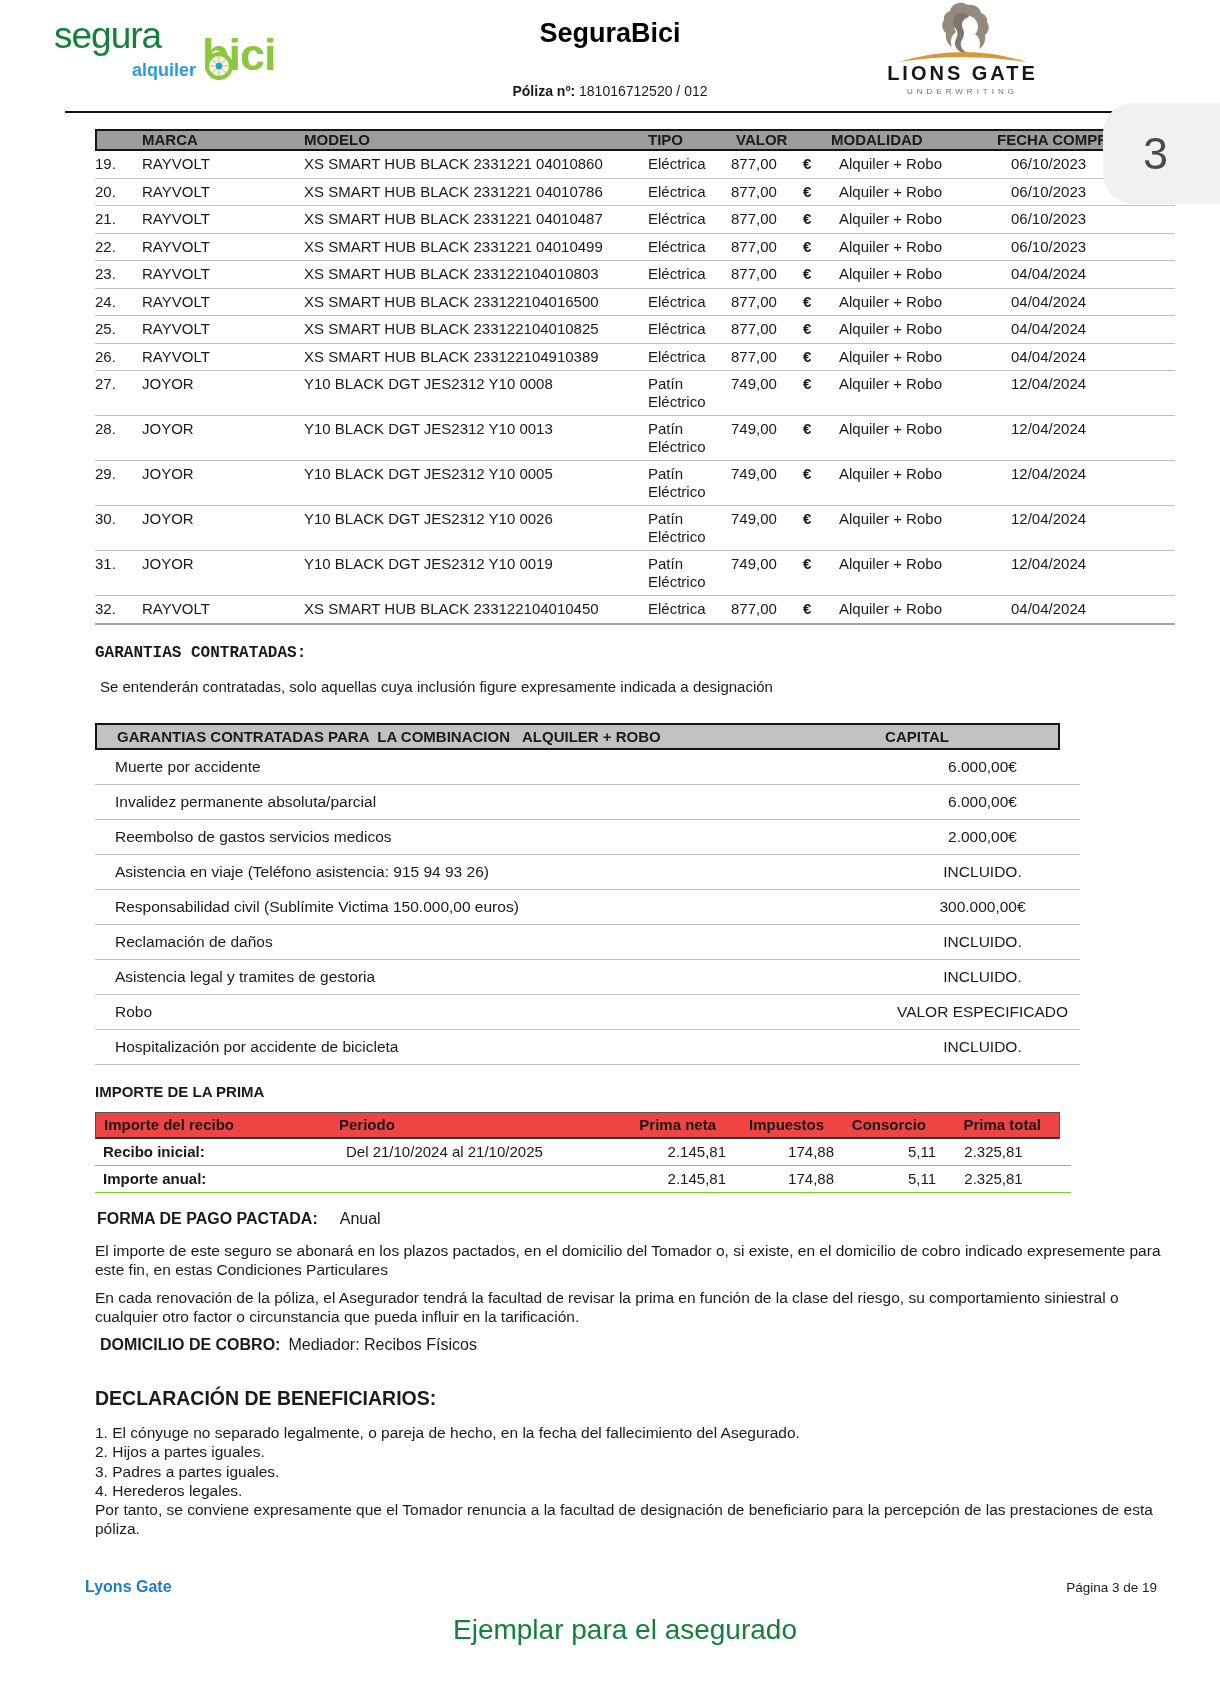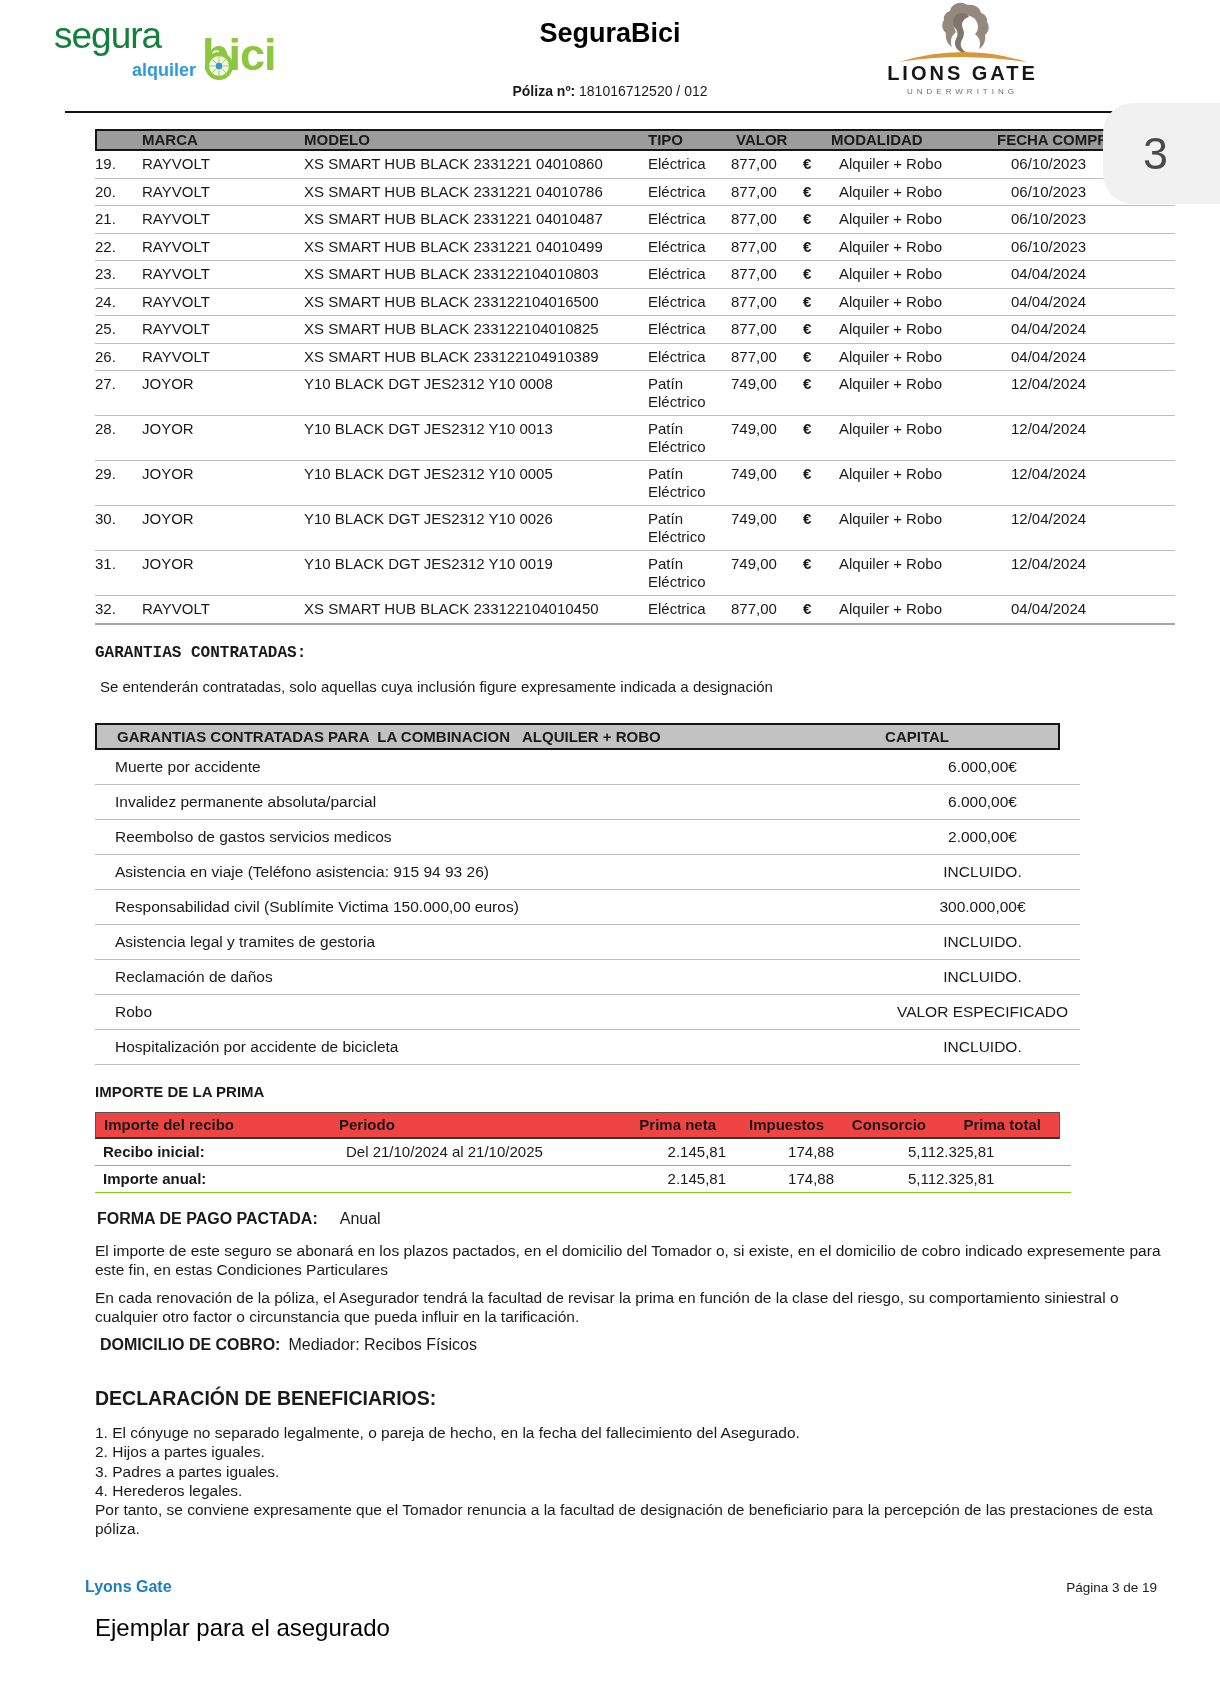--- a/index.html
+++ b/index.html
@@ -69,37 +69,37 @@
   .ph-imp{left:588px;width:140px;text-align:right;}
   .ph-cons{left:690px;width:140px;text-align:right;}
   .ph-total{left:805px;width:140px;text-align:right;}
   #prima-table{position:absolute;left:95px;top:1139px;width:965px;border-collapse:collapse;table-layout:fixed;font-size:15px;}
   #prima-table td{border-bottom:1px solid #84cc16;padding:5px 0 6px;line-height:15px;vertical-align:top;}
   .p-label{width:240px;padding-left:8px !important;font-weight:bold;}
   .p-periodo{width:320px;padding-left:3px !important;}
   .p-neta{width:60px;text-align:right;}
   .p-imp{width:108px;text-align:right;}
   .p-cons{width:102px;text-align:right;}
-  .p-total{width:135px;text-align:left;padding-right:20px !important;box-sizing:border-box;}
+  .p-total{width:135px;text-align:center;padding-right:20px !important;box-sizing:border-box;}
 
   .forma-line{position:absolute;left:97px;top:1210px;font-size:16px;}
   .forma-line b{font-weight:bold;margin-right:22px;}
   .para{position:absolute;left:95px;width:1070px;font-size:15.5px;line-height:18.5px;}
   .para1{top:1242px;} .para2{top:1289px;}
   .domicilio{position:absolute;left:100px;top:1336px;font-size:16px;}
   .domicilio b{font-weight:bold;margin-right:8px;}
 
   
   .h-decl{position:absolute;left:95px;top:1387px;font-size:19.5px;font-weight:bold;}
   .benef{position:absolute;left:95px;top:1423px;width:1065px;font-size:15.5px;line-height:19.3px;}
 
   
   .footer-brand{position:absolute;left:85px;top:1578px;font-size:16px;font-weight:bold;color:#1e7dc1;}
   .footer-page{position:absolute;right:63px;top:1580px;font-size:13.5px;}
-  .footer-copy{position:absolute;left:95px;top:1614px;width:1060px;font-size:24px;color:#000000;}
+  .footer-copy{position:absolute;left:95px;top:1614px;width:1060px;text-align:center;font-size:28px;color:#15803d;}
 </style>
 </head>
 <body>
 
 <div class="logo-block">
   <span class="logo-segura">segura</span>
   <span class="logo-alquiler">alquiler</span>
   <span class="logo-bici">bici</span>
   <span class="logo-wheel">
     <svg width="30" height="30" viewBox="0 0 30 30">
@@ -317,25 +317,25 @@
       </tr>
       <tr>
         <td class="g-label">Asistencia en viaje (Teléfono asistencia: 915 94 93 26)</td>
         <td class="g-capital">INCLUIDO.</td>
       </tr>
       <tr>
         <td class="g-label">Responsabilidad civil (Sublímite Victima 150.000,00 euros)</td>
         <td class="g-capital">300.000,00€</td>
       </tr>
       <tr>
+        <td class="g-label">Reclamación de daños</td>
+        <td class="g-capital">INCLUIDO.</td>
+      </tr>
+      <tr>
         <td class="g-label">Asistencia legal y tramites de gestoria</td>
-        <td class="g-capital">INCLUIDO.</td>
-      </tr>
-      <tr>
-        <td class="g-label">Reclamación de daños</td>
         <td class="g-capital">INCLUIDO.</td>
       </tr>
       <tr>
         <td class="g-label">Robo</td>
         <td class="g-capital">VALOR ESPECIFICADO</td>
       </tr>
       <tr>
         <td class="g-label">Hospitalización por accidente de bicicleta</td>
         <td class="g-capital">INCLUIDO.</td>
       </tr>

